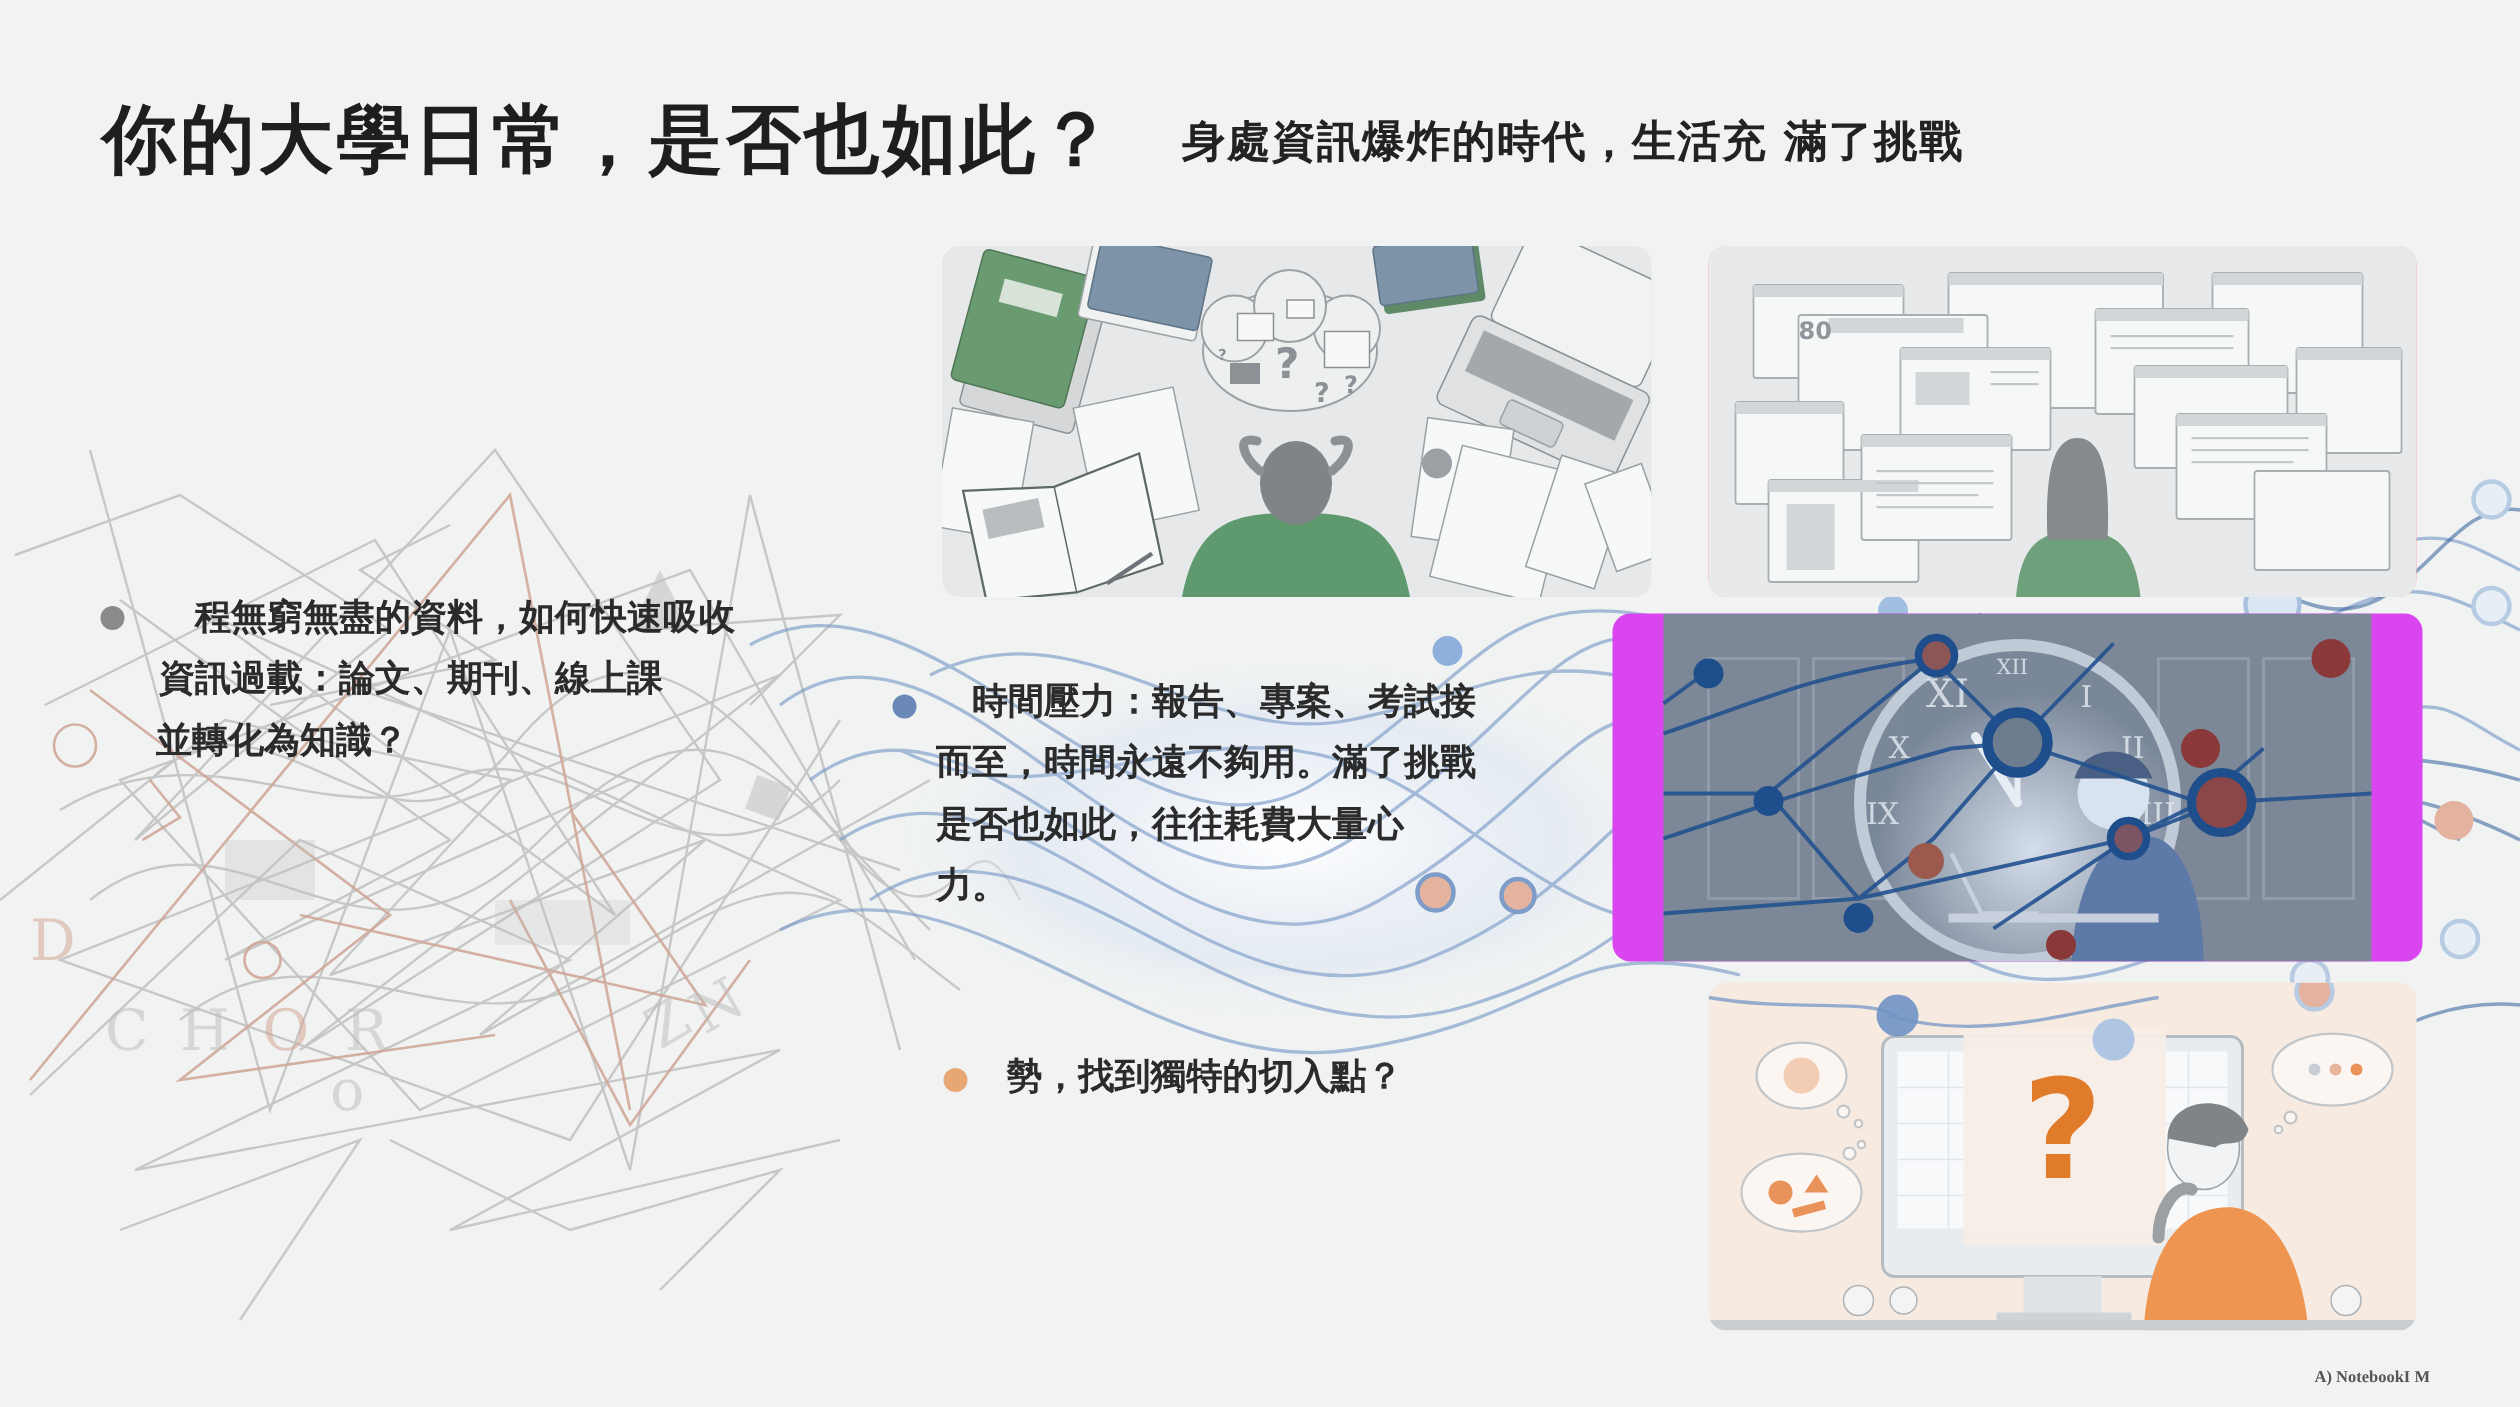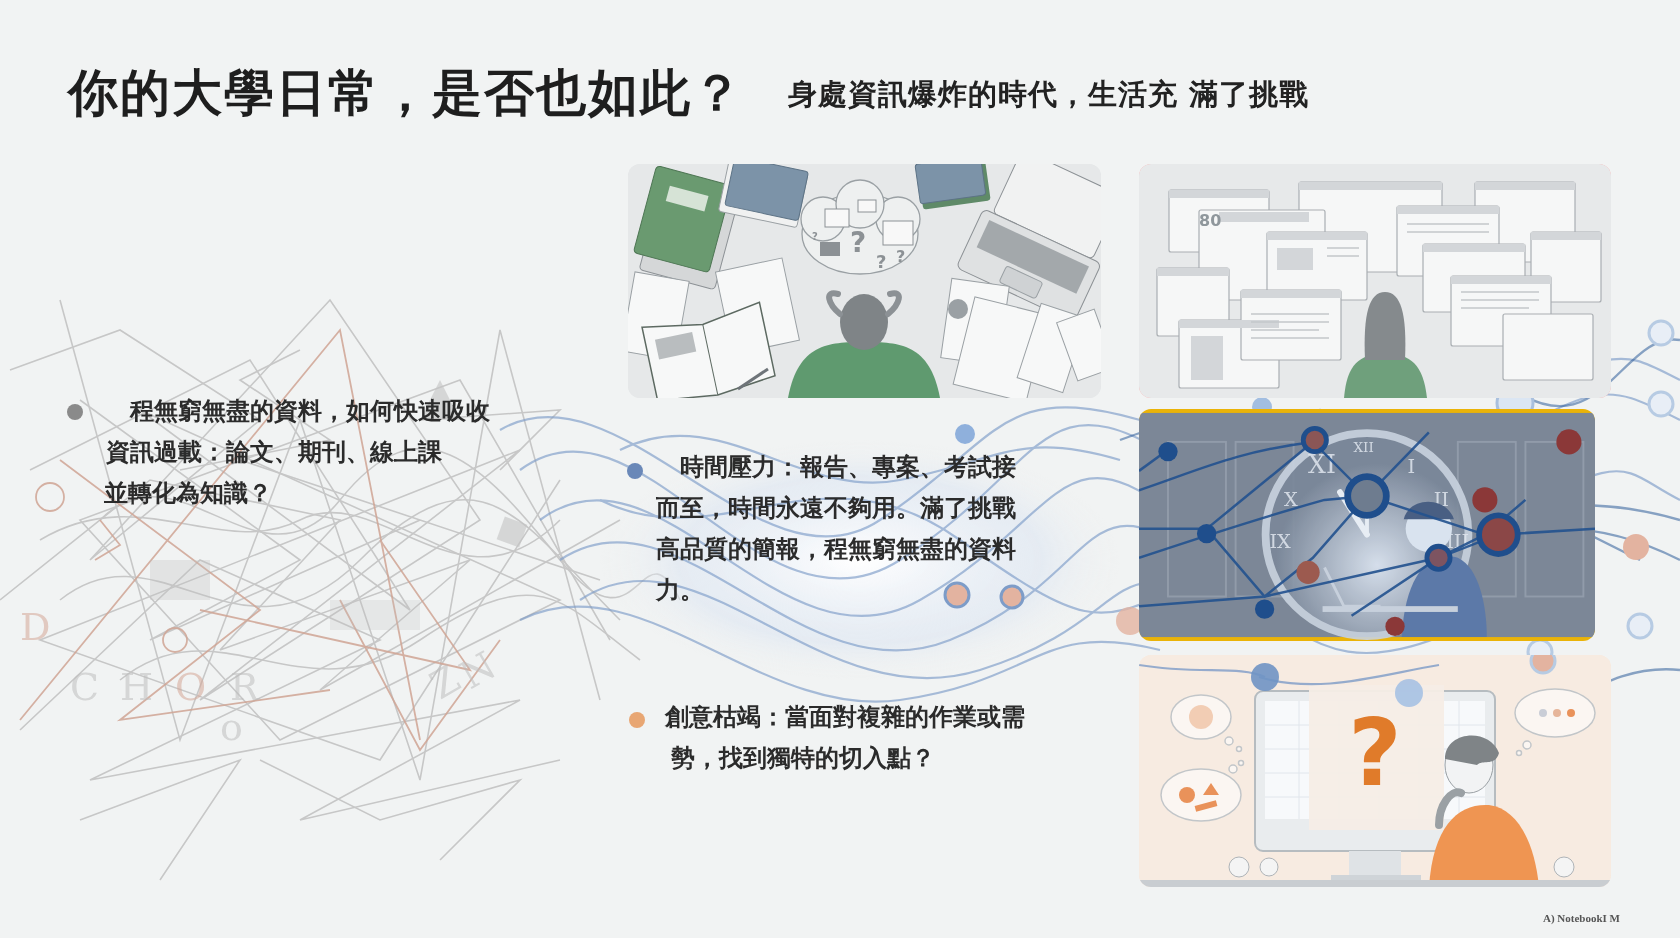--- a/index.html
+++ b/index.html
@@ -261,21 +261,21 @@
         <line x1="188" y1="84" x2="220" y2="84"></line>
           <line x1="188" y1="92" x2="220" y2="92"></line>
       </g>
       <text x="60" y="62" font-family="DejaVu Sans, sans-serif" font-size="16" font-weight="bold" fill="#8f979c">80</text>
 
       <path d="M205,234 C208,200 220,190 246,190 C272,190 284,200 288,234 Z" fill="#6fa07c"></path>
       <path d="M226,196 C224,150 230,128 246,128 C262,128 268,150 266,196 Z" fill="#858a8d"></path>
     </svg>
   </div>
 
-  <div class="panel" style="left:1139px; top:409px; width:456px; height:232px; background:#eab308;">
+  <div class="panel" style="left:1075px; top:409px; width:540px; height:232px; background:#d946ef;">
     <svg viewBox="0 0 472 232">
       <defs>
         <radialGradient id="clockglow" cx="55%" cy="65%" r="50%">
           <stop offset="0%" stop-color="#dfe8f4"></stop>
           <stop offset="100%" stop-color="#7b889a"></stop>
         </radialGradient>
       </defs>
       <rect width="472" height="232" fill="#7c8797"></rect>
       <g fill="none" stroke="#9aa4b2" stroke-width="2" opacity="0.7">
         <rect x="30" y="30" width="60" height="160"></rect>
@@ -394,28 +394,27 @@
     </svg>
   </div>
 
   <div class="bullet-block" style="left:106px; top:391px;">
     <span class="bullet-dot" style="left:-39px; top:13px; background:#8a8a8a;"></span>
     <span class="bullet-line">　程無窮無盡的資料，如何快速吸收</span>
     <span class="bullet-line">資訊過載：論文、期刊、線上課</span>
     <span class="bullet-line" style="margin-left:-2px;">並轉化為知識？</span>
   </div>
 
-  <div class="bullet-block" style="left:656px; top:447px;">
+  <div class="bullet-block" style="left:624px; top:447px;">
     <span class="bullet-dot" style="left:-29px; top:16px; background:#6a88b8;"></span>
     <span class="bullet-line">　時間壓力：報告、專案、考試接</span>
     <span class="bullet-line"> 而至，時間永遠不夠用。滿了挑戰</span>
-    <span class="bullet-line">高品質的簡報，程無窮無盡的資料</span>
+    <span class="bullet-line">是否也如此，往往耗費大量心</span>
     <span class="bullet-line">力。</span>
   </div>
 
   <div class="bullet-block" style="left:665px; top:697px;">
     <span class="bullet-dot" style="left:-36px; top:15px; background:#e8a673;"></span>
-    <span class="bullet-line">創意枯竭：當面對複雜的作業或需</span>
     <span class="bullet-line" style="margin-left:6px;">勢，找到獨特的切入點？</span>
   </div>
 
   <div class="footer">A) NotebookI M</div>
 </div>
 
 </body></html>

